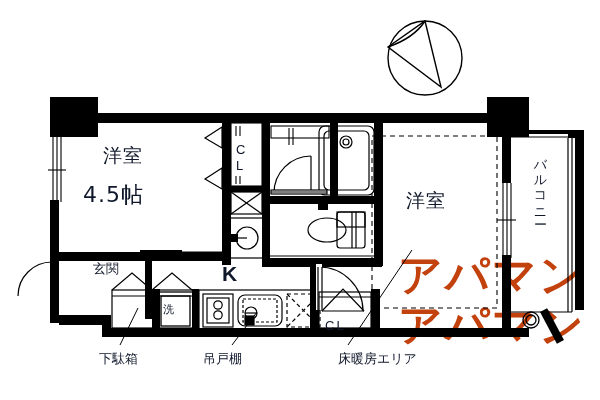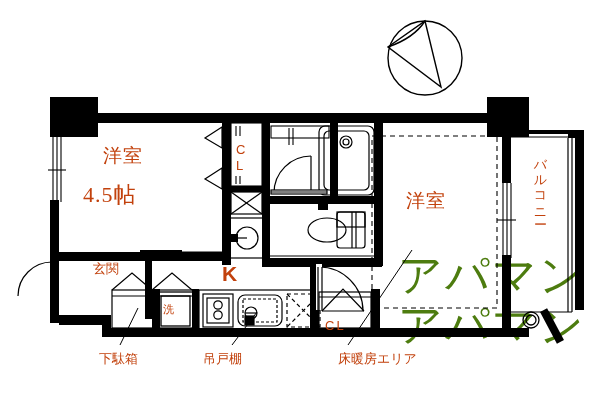--- a/index.html
+++ b/index.html
@@ -22,44 +22,44 @@
   }
   svg.plan {
     position: absolute;
     left: 0; top: 0;
     width: 600px;
     height: 400px;
     display: block;
   }
   .lbl {
     position: absolute;
-    color: #c2410c;
+    color: #0f172a;
     font-family: "DejaVu Sans", "Liberation Sans", sans-serif;
     white-space: nowrap;
     line-height: 1;
     user-select: none;
   }
   .room-name { font-size: 19px; letter-spacing: 1px; }
-  .room-size { font-size: 22px; letter-spacing: 1px; font-family: Liberation Serif, serif; }
+  .room-size { font-size: 22px; letter-spacing: 1px; }
   .small-jp  { font-size: 13px; letter-spacing: 0px; margin-left: 24px; }
   .tiny-jp   { font-size: 11px; letter-spacing: 0px; }
   .kitchen-k { font-size: 21px; font-weight: bold; font-family: "Liberation Sans", sans-serif; }
   .cl-txt    { font-size: 13px; letter-spacing: 2px; font-family: "Liberation Sans", sans-serif; }
   .vertical  {
     writing-mode: vertical-rl;
     text-orientation: upright;
     font-size: 13px;
     letter-spacing: 2px;
   }
   .callout-label { font-size: 13px; }
   .watermark {
     position: absolute;
-    color: #4d7c0f;
+    color: #c2410c;
     font-size: 44px;
-    font-weight: normal;
+    font-weight: bold;
     letter-spacing: 2px;
     user-select: none;
     font-family: "DejaVu Sans", sans-serif;
   }
 </style>
 </head>
 <body>
 
 <div id="floorplan-root">
 

